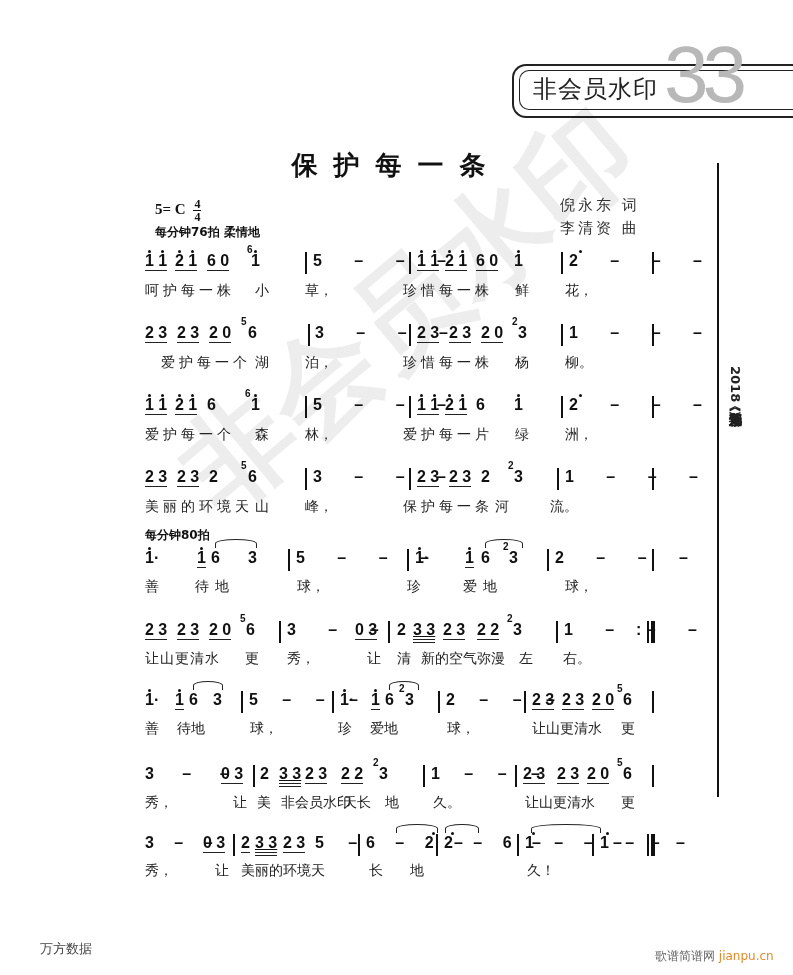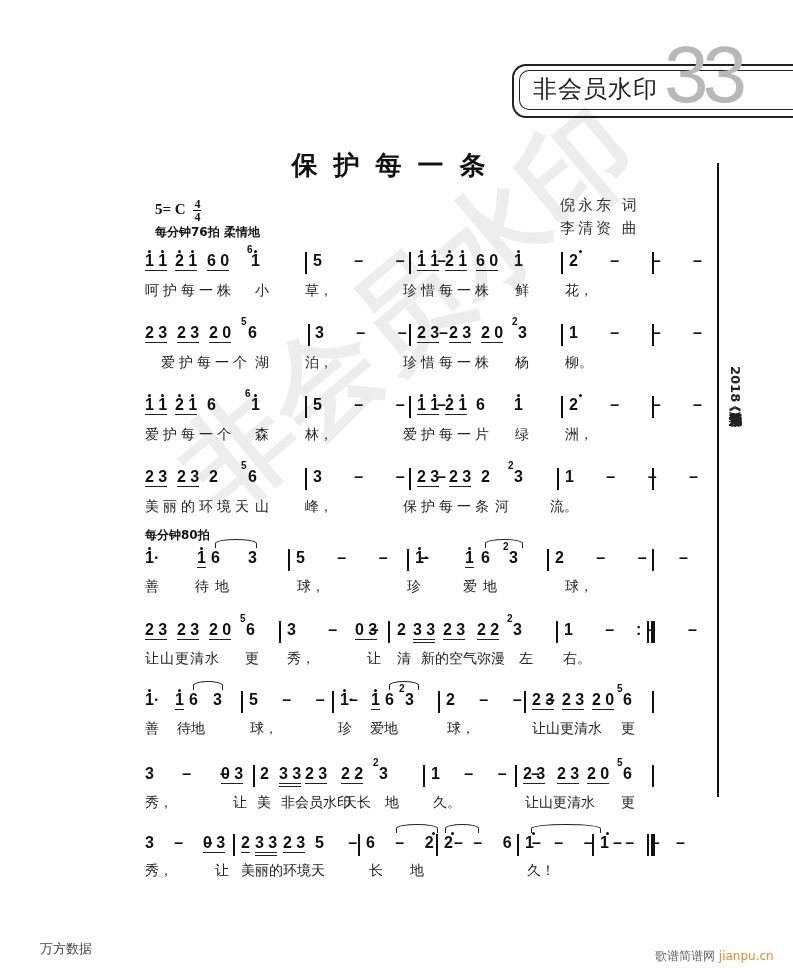--- a/index.html
+++ b/index.html
@@ -28,21 +28,21 @@
   .frac { display: inline-block; vertical-align: middle; text-align: center; font-size: 12px; line-height: 12px; margin-left: 4px; }
   .frac span { display: block; }
   .frac .num { border-bottom: 1px solid #111; padding: 0 1px; }
   .tempo { left: 155px; top: 224px; font-size: 12px; font-weight: bold; }
   .credit { font-size: 15px; color: #333; letter-spacing: 3px; }
 
   .row { position: absolute; left: 145px; height: 24px; font-family: "Liberation Sans", sans-serif;
          font-weight: bold; font-size: 16px; white-space: nowrap; }
   .n { position: absolute; top: 0; }
   .ul { border-bottom: 1.5px solid #222; text-align: center; }
-  .ul2 { border-bottom: 4px double #222; }
+  .ul2 { border-bottom: 4px double #222; text-decoration: underline; }
   .dotabove { position: relative; }
   .dotabove::before { content: ""; position: absolute; left: 50%; top: -2px; width: 3px; height: 3px;
                       margin-left: -1.5px; background: #111; border-radius: 50%; }
   .grace { position: absolute; font-size: 10px; }
   .bar { position: absolute; width: 1.5px; height: 22px; background: #111; }
   .lyr { position: absolute; left: 145px; font-family: "DejaVu Serif", serif; font-size: 14px;
          letter-spacing: 0; color: #222; white-space: nowrap; }
   .lyr span { position: absolute; top: 0; }
   .tempo2 { left: 145px; top: 527px; font-size: 12px; font-weight: bold; }
   .slur { position: absolute; border: 1.5px solid #222; border-bottom: none; border-radius: 50% 50% 0 0; height: 8px; }

